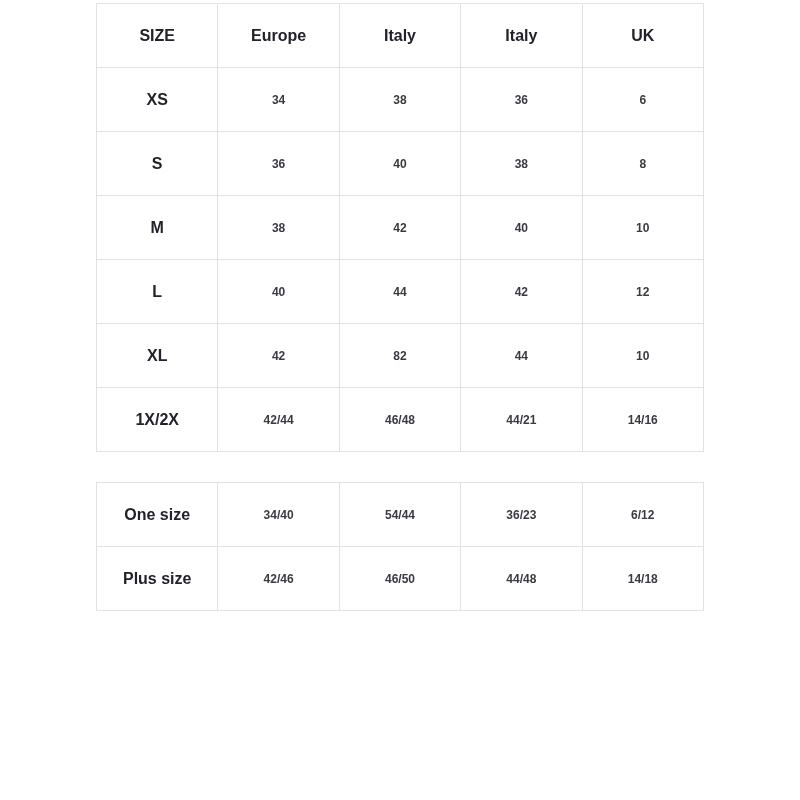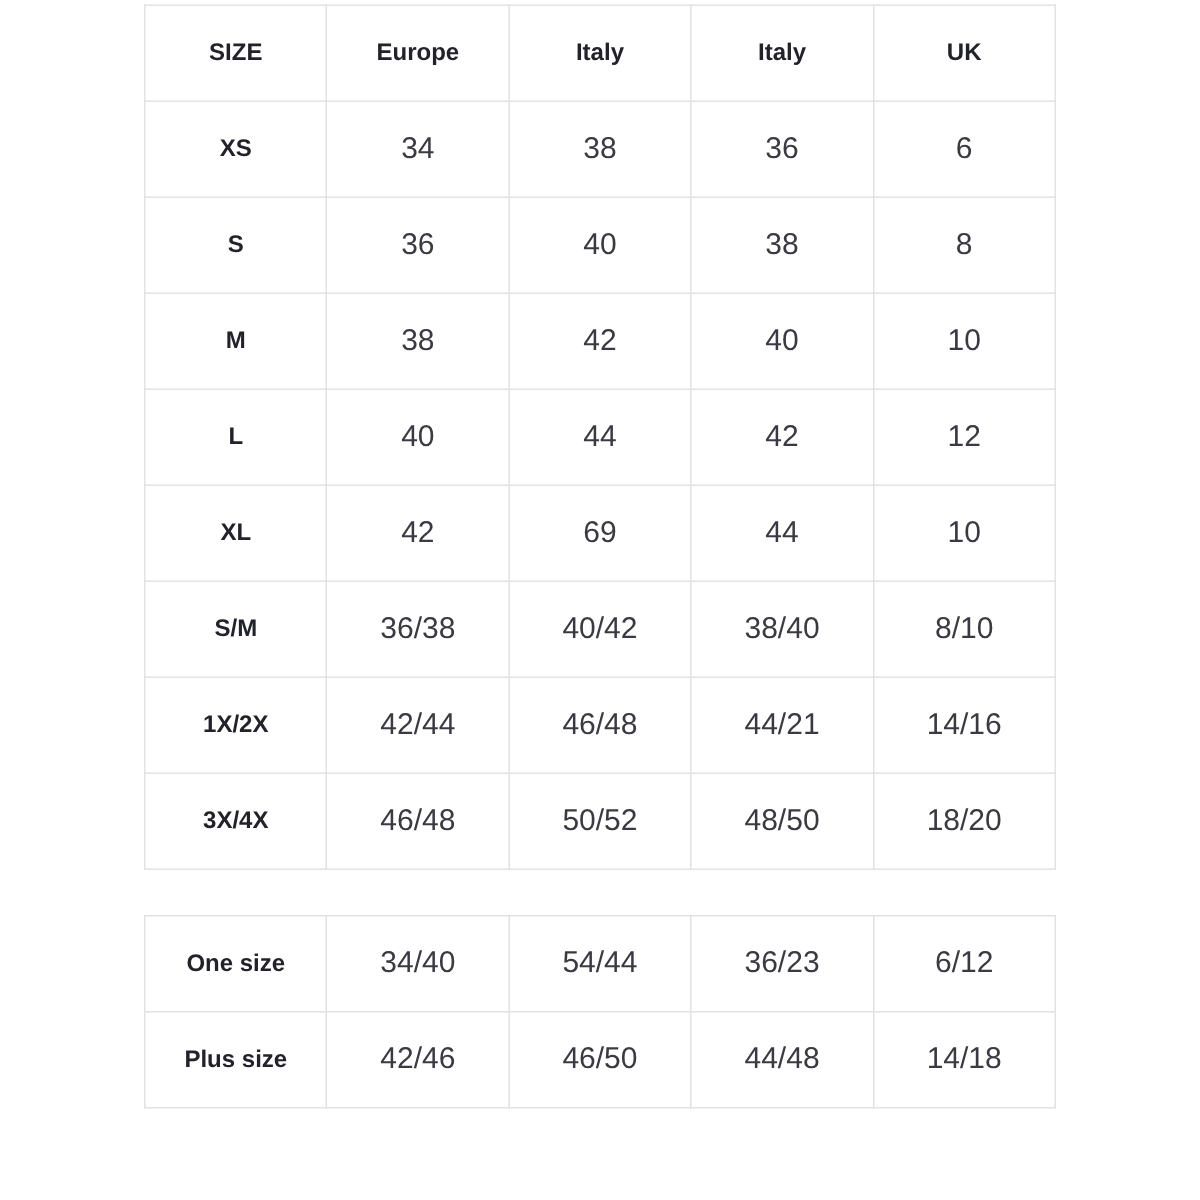--- a/index.html
+++ b/index.html
@@ -22,22 +22,22 @@
     width: 608px;
     border-collapse: collapse;
     table-layout: fixed;
   }
   table.size-table td,
   table.size-table th {
     border: 1px solid #e2e2e6;
     height: 63px;
     text-align: center;
     vertical-align: middle;
-    font-size: 20px;
-    font-weight: 400;
+    font-size: 12px;
+    font-weight: 700;
     color: #3a3a42;
     padding: 0;
   }
   table.size-table th,
   table.size-table td.rowhead {
     font-weight: bold;
     color: #22222a;
     font-size: 16px;
   }
   col.c0 { width: 117px; }
@@ -96,44 +96,30 @@
         <tr>
           <td class="rowhead">L</td>
           <td>40</td>
           <td>44</td>
           <td>42</td>
           <td>12</td>
         </tr>
         <tr>
           <td class="rowhead">XL</td>
           <td>42</td>
-          <td>69</td>
+          <td>82</td>
           <td>44</td>
           <td>10</td>
-        </tr>
-        <tr>
-          <td class="rowhead">S/M</td>
-          <td>36/38</td>
-          <td>40/42</td>
-          <td>38/40</td>
-          <td>8/10</td>
         </tr>
         <tr>
           <td class="rowhead">1X/2X</td>
           <td>42/44</td>
           <td>46/48</td>
           <td>44/21</td>
           <td>14/16</td>
-        </tr>
-        <tr>
-          <td class="rowhead">3X/4X</td>
-          <td>46/48</td>
-          <td>50/52</td>
-          <td>48/50</td>
-          <td>18/20</td>
         </tr>
       </tbody>
     </table>
   </div>
 
   <div class="gap"></div>
 
   <div>
     <table class="size-table">
       <colgroup>

